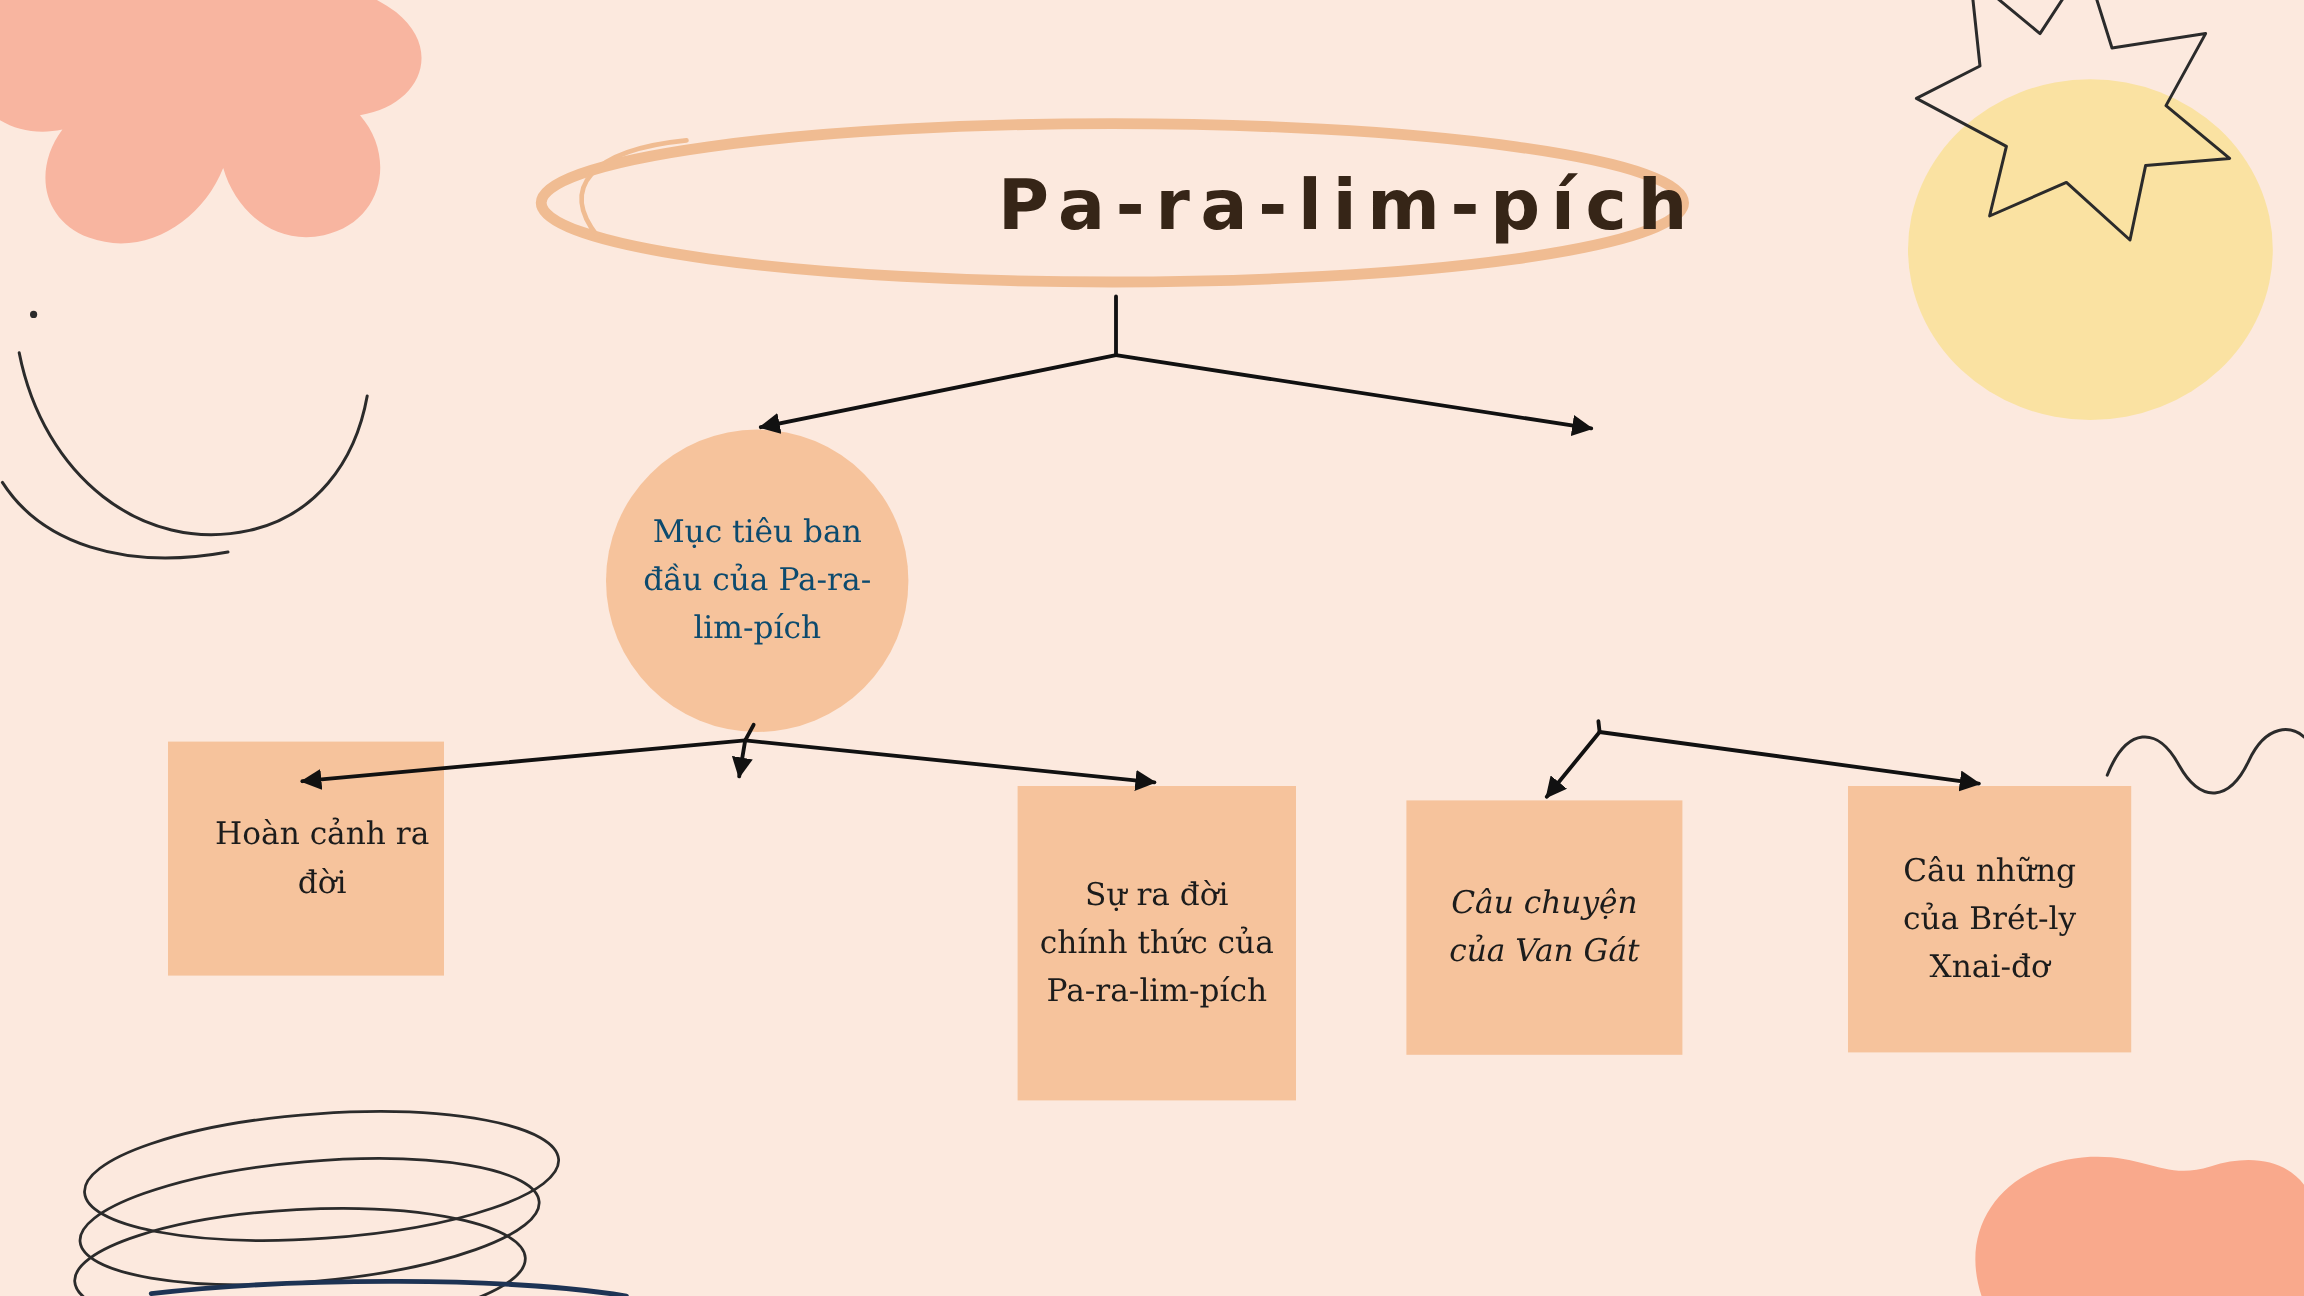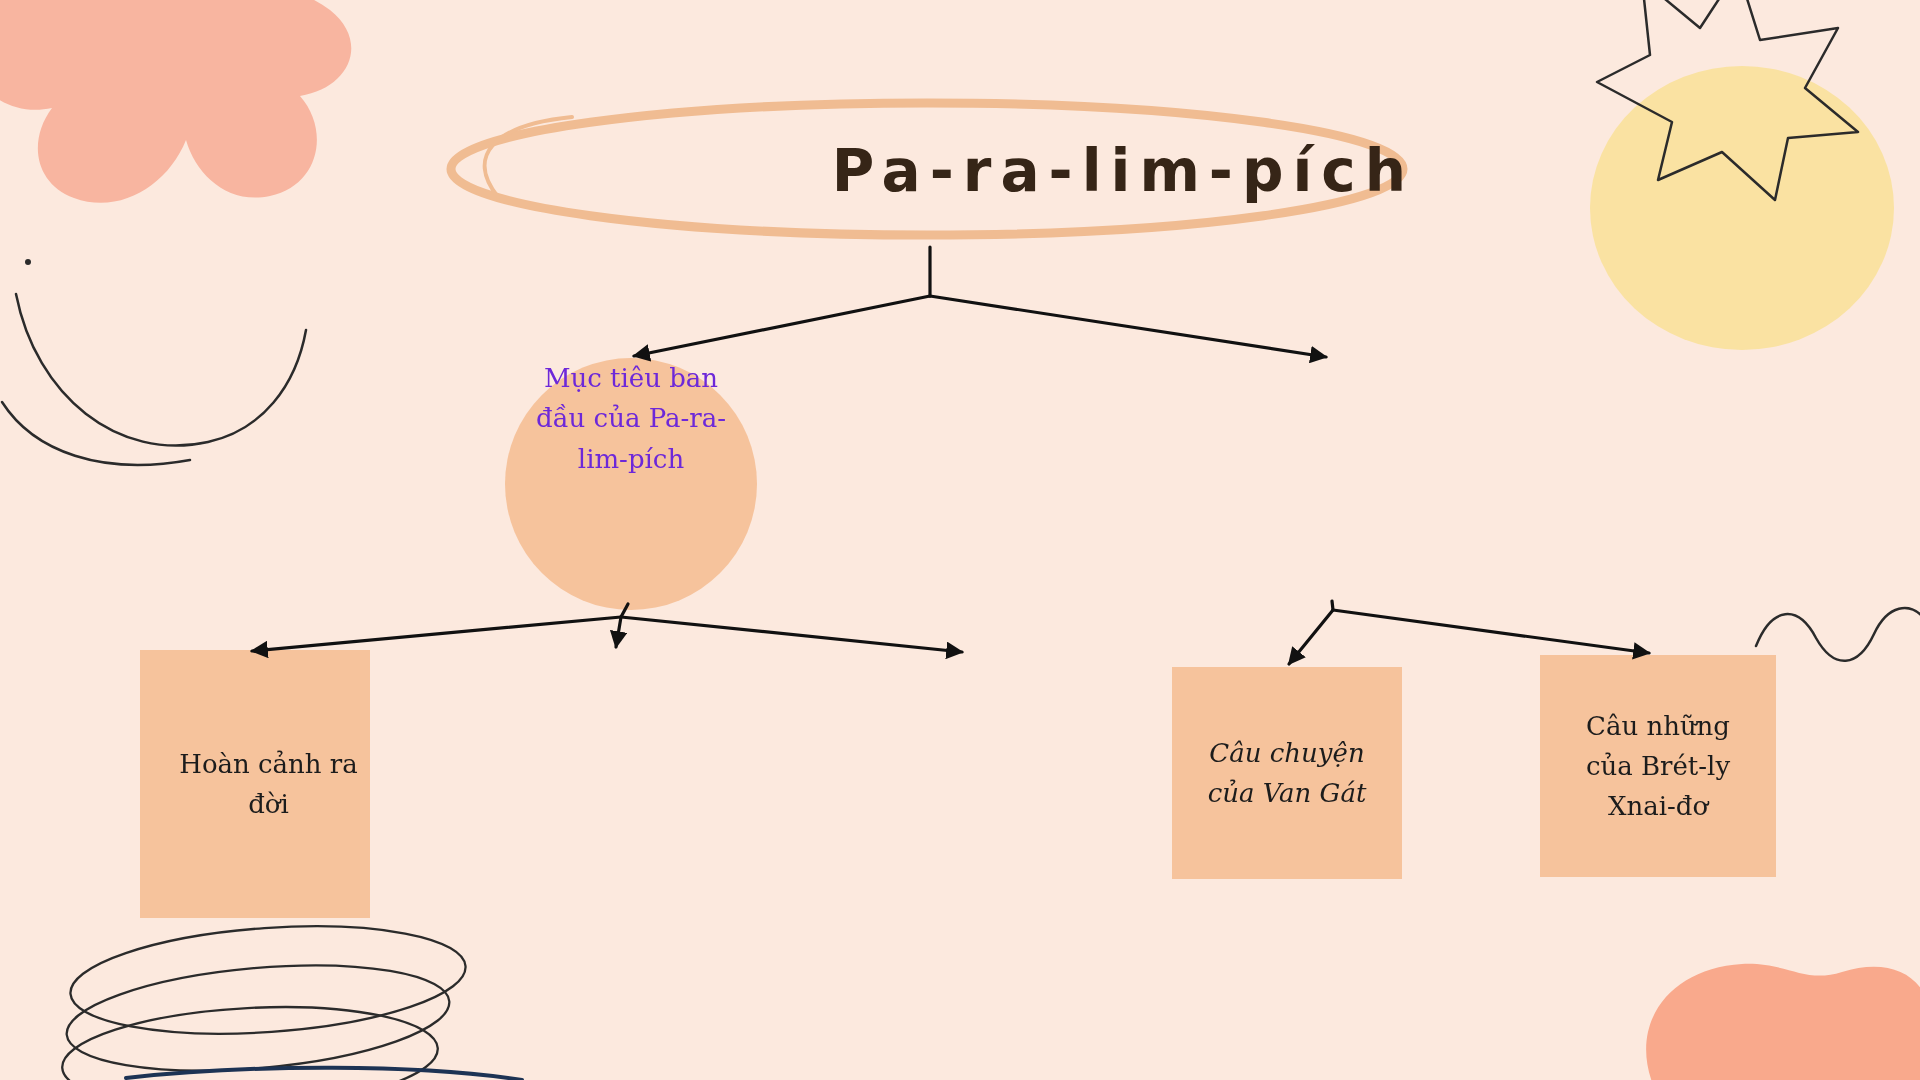--- a/index.html
+++ b/index.html
@@ -31,35 +31,35 @@
   .title-ring{position:absolute;left:0;top:0;width:100%;height:100%;}
   .title-wrap h1{
     position:relative;
     font-family:"DejaVu Sans", sans-serif;
     font-weight:700;font-size:58px;letter-spacing:9px;
     color:var(--title-text);white-space:nowrap;
   }
 
   .branch{
     position:absolute;border-radius:50%;background:var(--node-fill);
-    display:flex;justify-content:center;text-align:center;
-    font-size:26px;line-height:1.55;color:#6d28d9;z-index:2;
+    display:flex;align-items:center;justify-content:center;text-align:center;
+    font-size:26px;line-height:1.55;color:#0c4a6e;z-index:2;
   }
   .branch-left{left:505px;top:358px;width:252px;height:252px;}
   .branch-left span{width:192px;}
   .branch-right{left:1208px;top:358px;width:248px;height:248px;}
   .branch-right span{width:162px;}
 
   .leaf{
     position:absolute;background:var(--node-fill);
     display:flex;align-items:center;justify-content:center;text-align:center;
     font-size:26px;line-height:1.55;color:#1c1c1c;z-index:2;
   }
   .leaf span{display:block;}
-  .leaf-1{left:140px;top:650px;width:230px;height:268px;padding-left:27px;}
+  .leaf-1{left:140px;top:618px;width:230px;height:195px;padding-left:27px;}
   .leaf-1 span{width:200px;}
   .leaf-2{left:463px;top:650px;width:297px;height:255px;}
   .leaf-2 span{width:260px;}
   .leaf-3{left:848px;top:655px;width:232px;height:262px;}
   .leaf-3 span{width:198px;}
   .leaf-4{left:1172px;top:667px;width:230px;height:212px;}
   .leaf-4 span{width:165px;font-style:italic;}
   .leaf-5{left:1540px;top:655px;width:236px;height:222px;}
   .leaf-5 span{width:168px;}
 </style>
@@ -106,20 +106,23 @@
     <h1>Pa-ra-lim-pích</h1>
   </div>
 
   <div class="branch branch-left">
     <span>Mục tiêu ban đầu của Pa-ra-lim-pích</span>
   </div>
 
   <div class="leaf leaf-1">
     <span>Hoàn cảnh ra đời</span>
   </div>
+  <div class="leaf leaf-3">
+    <span>Sự ra đời chính thức của Pa-ra-lim-pích</span>
+  </div>
   <div class="leaf leaf-4">
     <span>Câu chuyện của Van Gát</span>
   </div>
   <div class="leaf leaf-5">
     <span>Câu những của Brét-ly Xnai-đơ</span>
   </div>
 
   <svg class="layer arrows" viewBox="0 0 1920 1080">
     <defs>
       <marker id="arrow" viewBox="0 0 10 10" refX="9" refY="5" markerWidth="5.5" markerHeight="5.5" orient="auto-start-reverse">

